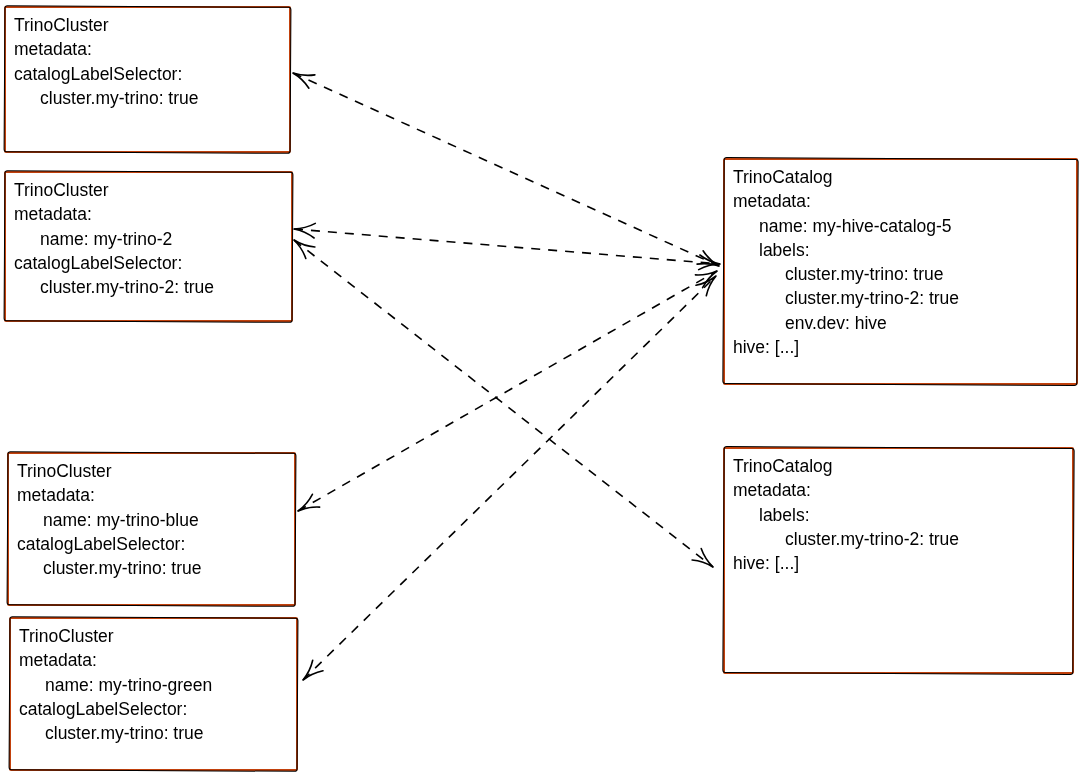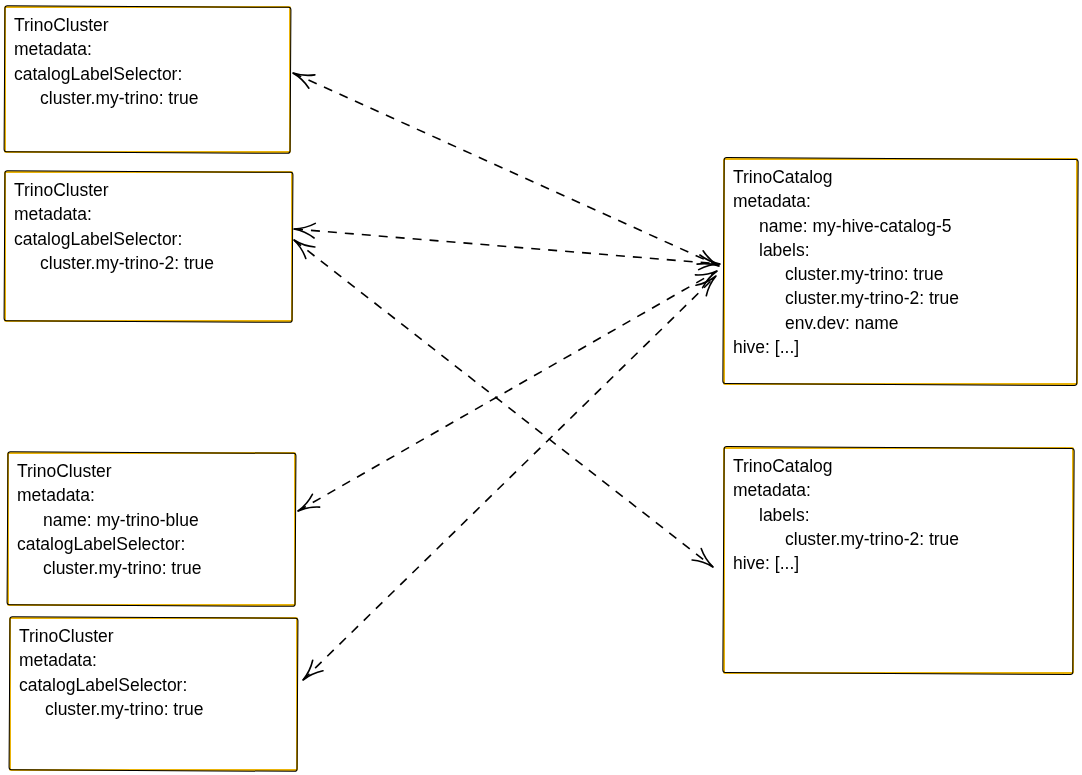--- a/index.html
+++ b/index.html
@@ -7,21 +7,21 @@
     position:relative;
     width:1082px;height:775px;
     background:#ffffff;
     font-family:"Liberation Sans", sans-serif;
     color:#000000;
     overflow:hidden;
   }
   .node{
     position:absolute;
     background:#ffffff;
-    border:2px solid #eab308;
+    border:2px solid #c2410c;
     border-radius:2px;
     padding:5px 8px;
     box-sizing:border-box;
     z-index:1;
   }
   
   .node::before{
     content:"";
     position:absolute;
     inset:-2px;
@@ -93,47 +93,49 @@
   <div class="node" style="left:4px;top:6px;width:287px;height:147px;">
     <div class="line">TrinoCluster</div>
     <div class="line">metadata:</div>
     <div class="line">catalogLabelSelector:</div>
     <div class="line ind1">cluster.my-trino: true</div>
   </div>
 
   <div class="node" style="left:4px;top:171px;width:289px;height:151px;">
     <div class="line">TrinoCluster</div>
     <div class="line">metadata:</div>
+    <div class="line ind1">name: my-trino-2</div>
     <div class="line">catalogLabelSelector:</div>
     <div class="line ind1">cluster.my-trino-2: true</div>
   </div>
 
   <div class="node" style="left:7px;top:452px;width:289px;height:154px;">
     <div class="line">TrinoCluster</div>
     <div class="line">metadata:</div>
     <div class="line ind1">name: my-trino-blue</div>
     <div class="line">catalogLabelSelector:</div>
     <div class="line ind1">cluster.my-trino: true</div>
   </div>
 
   <div class="node" style="left:9px;top:617px;width:289px;height:154px;">
     <div class="line">TrinoCluster</div>
     <div class="line">metadata:</div>
+    <div class="line ind1">name: my-trino-green</div>
     <div class="line">catalogLabelSelector:</div>
     <div class="line ind1">cluster.my-trino: true</div>
   </div>
 
   <div class="node" style="left:723px;top:158px;width:355px;height:227px;">
     <div class="line">TrinoCatalog</div>
     <div class="line">metadata:</div>
     <div class="line ind1">name: my-hive-catalog-5</div>
     <div class="line ind1">labels:</div>
     <div class="line ind2">cluster.my-trino: true</div>
     <div class="line ind2">cluster.my-trino-2: true</div>
-    <div class="line ind2">env.dev: name</div>
+    <div class="line ind2">env.dev: hive</div>
     <div class="line">hive: [...]</div>
   </div>
 
   <div class="node" style="left:723px;top:447px;width:351px;height:227px;">
     <div class="line">TrinoCatalog</div>
     <div class="line">metadata:</div>
     <div class="line ind1">labels:</div>
     <div class="line ind2">cluster.my-trino-2: true</div>
     <div class="line">hive: [...]</div>
   </div>

